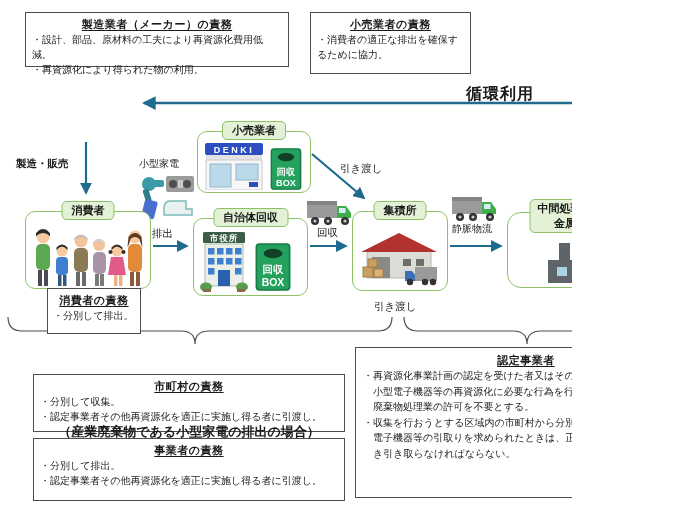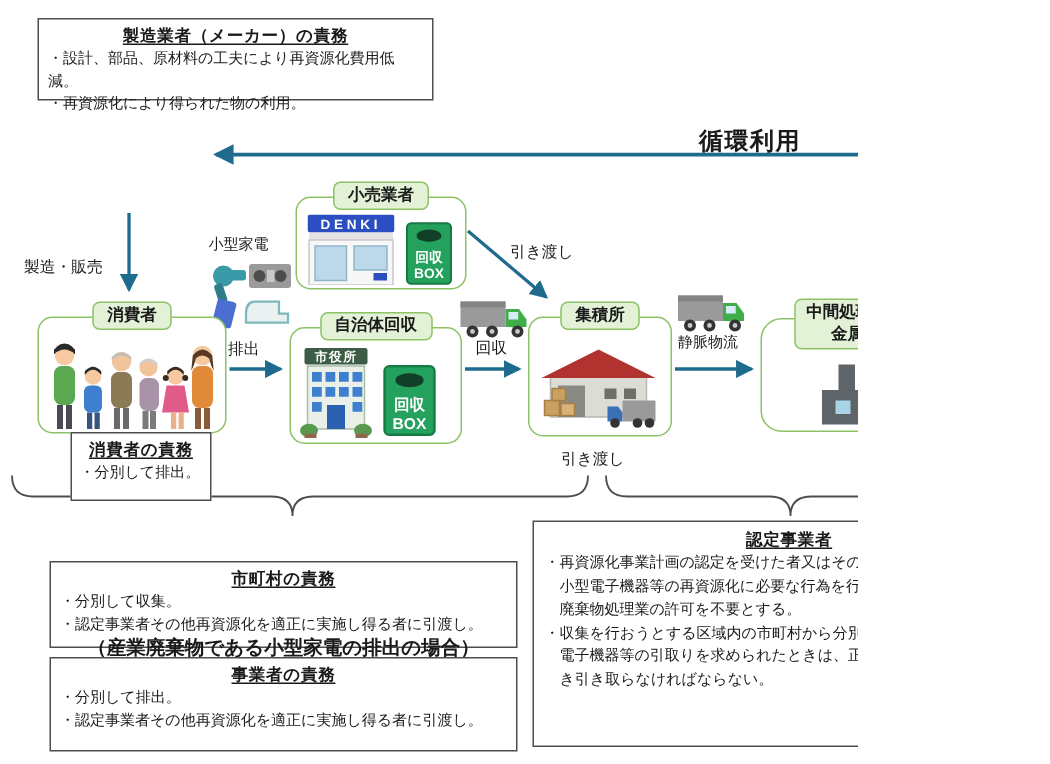--- a/index.html
+++ b/index.html
@@ -58,25 +58,29 @@
     <path d="M8,317 Q8,331 22,331 L181,331 Q195,331 195,344 Q195,331 209,331 L378,331 Q392,331 392,317" fill="none" stroke="#4d4d4d" stroke-width="1.2"></path>
     <path d="M404,317 Q404,331 418,331 L513,331 Q527,331 527,344 Q527,331 541,331 L642,331 Q656,331 656,317" fill="none" stroke="#4d4d4d" stroke-width="1.2"></path>
   </svg>
 
   <div class="dutybox" style="left:25px; top:12px; width:264px; height:55px;">
     <div class="duty-title">製造業者（メーカー）の責務</div>
     <div class="duty-item">・設計、部品、原材料の工夫により再資源化費用低減。</div>
     <div class="duty-item">・再資源化により得られた物の利用。</div>
   </div>
 
+  <div class="dutybox" style="left:310px; top:12px; width:161px; height:62px;">
+    <div class="duty-title">小売業者の責務</div>
+    <div class="duty-item">・消費者の適正な排出を確保するために協力。</div>
+  </div>
 
 
   <div class="biglabel" style="left:452px; top:84px; width:96px; text-align:center;">循環利用</div>
 
-  <div class="flowlabel" style="left:16px; top:172px;">製造・販売</div>
+  <div class="flowlabel" style="left:16px; top:157px;font-weight:bold;">製造・販売</div>
 
   <div class="flowlabel" style="left:139px; top:157px; font-size:10px;">小型家電</div>
   <svg class="icon" style="left:136px; top:169px;" width="62" height="50" viewBox="0 0 62 50">
 
     <circle cx="13" cy="15" r="7" fill="#3a9aa8"></circle>
     <rect x="17" y="11" width="11" height="7" rx="2" fill="#3a9aa8"></rect>
     <rect x="8" y="20" width="6" height="13" rx="2" fill="#2e7d89" transform="rotate(-18 11 26)"></rect>
 
     <rect x="30" y="7" width="28" height="16" rx="2" fill="#9a9a9a"></rect>
     <circle cx="37" cy="15" r="4" fill="#4d4d4d"></circle>

